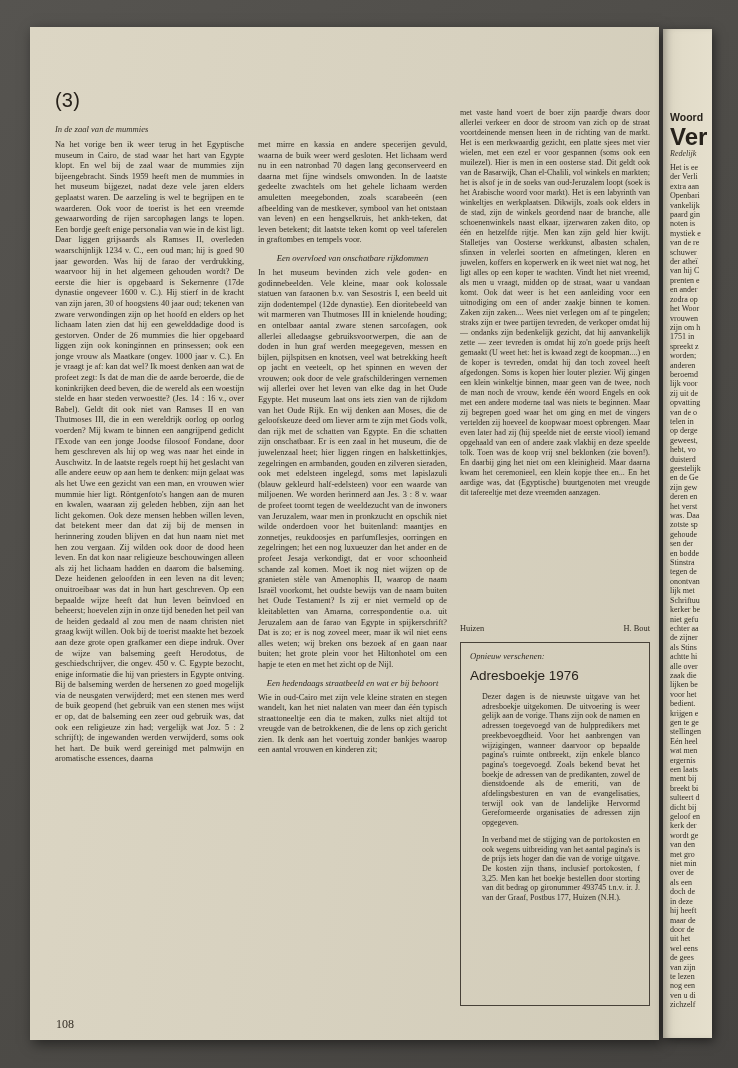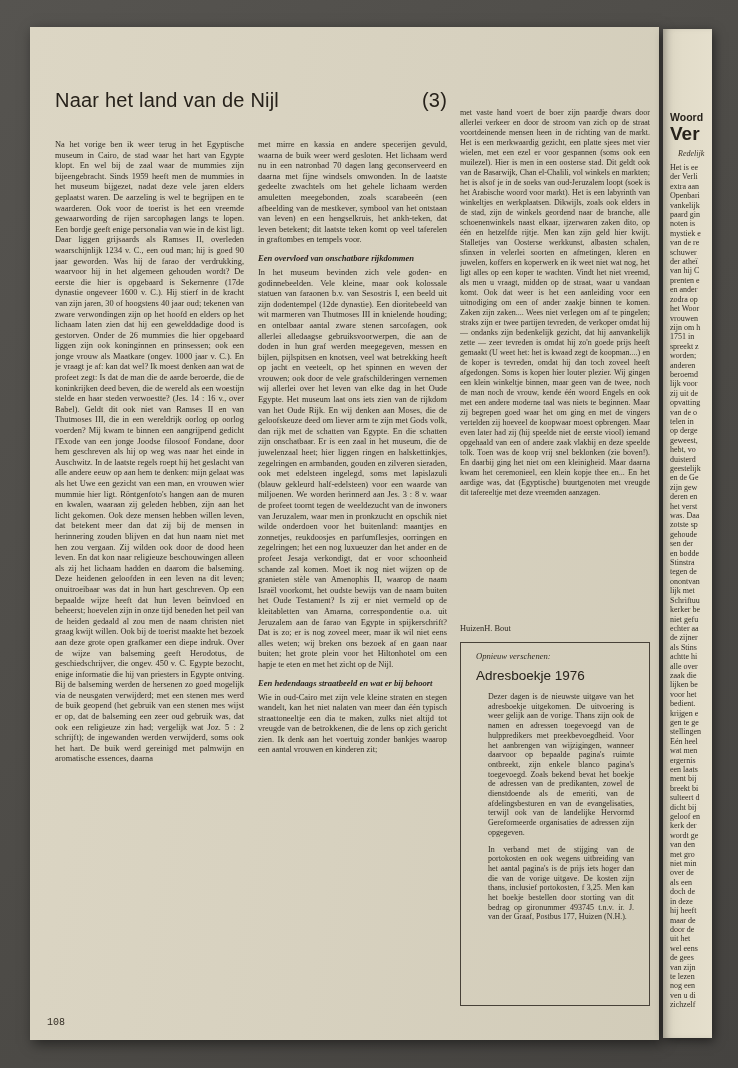--- a/index.html
+++ b/index.html
@@ -11,46 +11,46 @@
     background:linear-gradient(90deg,#d9d3c0 0%,#e2dcc9 40%,#e5dfcd 100%);
     box-shadow:2px 3px 10px rgba(0,0,0,.5), inset 7px 0 9px -5px rgba(0,0,0,.35);
     overflow:hidden;}
   .title-row{position:absolute;left:25px;top:62px;width:392px;display:flex;justify-content:space-between;align-items:baseline;
     font-family:"Liberation Sans",sans-serif;font-size:20px;color:#27221b;letter-spacing:.2px;}
   .subtitle{position:absolute;left:25px;top:97px;width:390px;font-style:italic;font-size:8.6px;color:#332d24;}
   .col{position:absolute;width:189px;text-align:justify;font-size:8.4px;line-height:10.6px;color:#2e2921;overflow:hidden;}
   .col1{left:25px;top:113px;height:866px;}
   .col2{left:228px;top:113px;height:866px;}
   .col3art{left:430px;top:60px;width:190px;height:533px;font-size:8.0px;line-height:10px;margin-top:21px;}
-  .xhead{font-style:italic;text-align:left;font-size:8.6px;line-height:10px;margin:7px 0 5px 0;color:#2b2620;font-weight:bold;}
-  .sig-row{position:absolute;left:430px;top:597px;width:190px;display:flex;
+  .xhead{font-style:italic;text-align:center;font-size:8.6px;line-height:10px;margin:7px 0 5px 0;color:#2b2620;}
+  .sig-row{position:absolute;left:430px;top:597px;width:190px;display:flex;justify-content:space-between;
     font-size:8.4px;color:#2e2921;}
   .adr-box{position:absolute;left:430px;top:615px;width:190px;height:364px;border:1px solid #474138;
-    box-sizing:border-box;padding:8px 15px;overflow:hidden;}
+    box-sizing:border-box;padding:8px 9px;overflow:hidden;}
   .adr-kicker{font-style:italic;font-size:8.6px;color:#2e2921;margin:0 0 7px 0;}
   .adr-title{font-family:"Liberation Sans",sans-serif;font-size:13.5px;color:#27221b;margin:4px 0 9px 0;font-weight:400;}
   .adr-box p{font-size:8.0px;line-height:9.7px;text-align:justify;color:#2e2921;margin:0 0 7px 12px;}
-  .page-number{position:absolute;left:17px;top:990px;font-family:Liberation Mono, monospace;font-size:10px;color:#332d24;}
+  .page-number{position:absolute;left:26px;top:990px;font-family:Liberation Serif, serif;font-size:12px;color:#332d24;}
   .np-header{position:absolute;left:7px;top:82px;font-family:"Liberation Sans",sans-serif;font-weight:700;font-size:10.5px;color:#27221b;white-space:nowrap;}
-  .np-title{position:absolute;left:7px;top:94px;font-family:"Liberation Sans",sans-serif;font-weight:700;font-size:19px;color:#27221b;white-space:nowrap;text-align:center;}
-  .np-sub{position:absolute;left:7px;top:120px;font-style:italic;font-size:8px;color:#332d24;white-space:nowrap;margin-left:8px;}
+  .np-title{position:absolute;left:7px;top:94px;font-family:"Liberation Sans",sans-serif;font-weight:700;font-size:24px;color:#27221b;white-space:nowrap;text-align:center;}
+  .np-sub{position:absolute;left:7px;top:120px;font-style:italic;font-size:8px;color:#332d24;white-space:nowrap;}
   .np-lines{position:absolute;left:7px;top:134px;width:90px;font-size:8.0px;line-height:9.4px;color:#2e2921;white-space:pre-line;}
 </style>
 </head>
 <body>
 
 <div class="stage">
 
   <div class="page-main">
 
     <div class="title-row">
-      <span>Naar het land van de Nijl</span>
       <span>(3)</span>
     </div>
 
+    <div class="subtitle">In de zaal van de mummies</div>
 
     <div class="col col1">
       <span>Na het vorige ben ik weer terug in het Egyptische museum in Cairo, de stad waar het hart van Egypte klopt. En wel bij de zaal waar de mummies zijn bijeengebracht. Sinds 1959 heeft men de mummies in het museum bijgezet, nadat deze vele jaren elders geplaatst waren. De aarzeling is wel te begrijpen en te waarderen. Ook voor de toerist is het een vreemde gewaarwording de rijen sarcophagen langs te lopen. Een bordje geeft enige personalia van wie in de kist ligt. Daar liggen grijsaards als Ramses II, overleden waarschijnlijk 1234 v. C., een oud man; hij is goed 90 jaar geworden. Was hij de farao der verdrukking, waarvoor hij in het algemeen gehouden wordt? De eerste die hier is opgebaard is Sekernenre (17de dynastie ongeveer 1600 v. C.). Hij stierf in de kracht van zijn jaren, 30 of hoogstens 40 jaar oud; tekenen van zware verwondingen zijn op het hoofd en elders op het lichaam laten zien dat hij een gewelddadige dood is gestorven. Onder de 26 mummies die hier opgebaard liggen zijn ook koninginnen en prinsessen; ook een jonge vrouw als Maatkare (ongev. 1000 jaar v. C.). En je vraagt je af: kan dat wel? Ik moest denken aan wat de profeet zegt: Is dat de man die de aarde beroerde, die de koninkrijken deed beven, die de wereld als een woestijn stelde en haar steden verwoestte? (Jes. 14 : 16 v., over Babel). Geldt dit ook niet van Ramses II en van Thutmoses III, die in een wereldrijk oorlog op oorlog voerden? Mij kwam te binnen een aangrijpend gedicht l'Exode van een jonge Joodse filosoof Fondane, door hem geschreven als hij op weg was naar het einde in Auschwitz. In de laatste regels roept hij het geslacht van alle andere eeuw op aan hem te denken: mijn gelaat was als het Uwe een gezicht van een man, en vrouwen wier mummie hier ligt. Röntgenfoto's hangen aan de muren en kwalen, waaraan zij geleden hebben, zijn aan het licht gekomen. Ook deze mensen hebben willen leven, dat betekent meer dan dat zij bij de mensen in herinnering zouden blijven en dat hun naam niet met hen zou vergaan. Zij wilden ook door de dood heen leven. En dat kon naar religieuze beschouwingen alleen als zij het lichaam hadden en daarom die balseming. Deze heidenen geloofden in een leven na dit leven; onuitroeibaar was dat in hun hart geschreven. Op een bepaalde wijze heeft dat hun leven beïnvloed en beheerst; hoevelen zijn in onze tijd beneden het peil van de heiden gedaald al zou men de naam christen niet graag kwijt willen. Ook bij de toerist maakte het bezoek aan deze grote open grafkamer een diepe indruk. Over de wijze van balseming geeft Herodotus, de geschiedschrijver, die ongev. 450 v. C. Egypte bezocht, enige informatie die hij van priesters in Egypte ontving. Bij de balseming werden de hersenen zo goed mogelijk via de neusgaten verwijderd; met een stenen mes werd de buik geopend (het gebruik van een stenen mes wijst er op, dat de balseming een zeer oud gebruik was, dat ook een religieuze zin had; vergelijk wat Joz. 5 : 2 schrijft); de ingewanden werden verwijderd, soms ook het hart. De buik werd gereinigd met palmwijn en aromatische essences, daarna</span>
     </div>
 
     <div class="col col2">
       <span>met mirre en kassia en andere specerijen gevuld, waarna de buik weer werd gesloten. Het lichaam werd nu in een natronbad 70 dagen lang geconserveerd en daarna met fijne windsels omwonden. In de laatste gedeelte zwachtels om het gehele lichaam werden amuletten meegebonden, zoals scarabeeën (een afbeelding van de mestkever, symbool van het ontstaan van leven) en een hengselkruis, het ankh-teken, dat leven betekent; dit laatste teken komt op veel taferelen in graftombes en tempels voor.</span>
       <div class="xhead">Een overvloed van onschatbare rijkdommen</div>
       <span>In het museum bevinden zich vele goden- en godinnebeelden. Vele kleine, maar ook kolossale statuen van faraonen b.v. van Sesostris I, een beeld uit zijn dodentempel (12de dynastie). Een dioritebeeld van wit marmeren van Thutmoses III in knielende houding; en ontelbaar aantal zware stenen sarcofagen, ook allerlei alledaagse gebruiksvoorwerpen, die aan de doden in hun graf werden meegegeven, messen en bijlen, pijlspitsen en knotsen, veel wat betrekking heeft op jacht en veeteelt, op het spinnen en weven der vrouwen; ook door de vele grafschilderingen vernemen wij allerlei over het leven van elke dag in het Oude Egypte. Het museum laat ons iets zien van de rijkdom van het Oude Rijk. En wij denken aan Moses, die de geloofskeuze deed om liever arm te zijn met Gods volk, dan rijk met de schatten van Egypte. En die schatten zijn onschatbaar. Er is een zaal in het museum, die de juwelenzaal heet; hier liggen ringen en halskettinkjes, zegelringen en armbanden, gouden en zilveren sieraden, ook met edelsteen ingelegd, soms met lapislazuli (blauw gekleurd half-edelsteen) voor een waarde van miljoenen. We worden herinnerd aan Jes. 3 : 8 v. waar de profeet toornt tegen de weeldezucht van de inwoners van Jeruzalem, waar men in pronkzucht en opschik niet wilde onderdoen voor het buitenland: maantjes en zonnetjes, reukdoosjes en parfumflesjes, oorringen en zegelringen; het een nog luxueuzer dan het ander en de profeet Jesaja verkondigt, dat er voor schoonheid schande zal komen. Moet ik nog niet wijzen op de granieten stèle van Amenophis II, waarop de naam Israël voorkomt, het oudste bewijs van de naam buiten het Oude Testament? Is zij er niet vermeld op de kleitabletten van Amarna, correspondentie o.a. uit Jeruzalem aan de farao van Egypte in spijkerschrift? Dat is zo; er is nog zoveel meer, maar ik wil niet eens alles weten; wij breken ons bezoek af en gaan naar buiten; het grote plein voor het Hiltonhotel om een hapje te eten en met het zicht op de Nijl.</span>
       <div class="xhead">Een hedendaags straatbeeld en wat er bij behoort</div>

